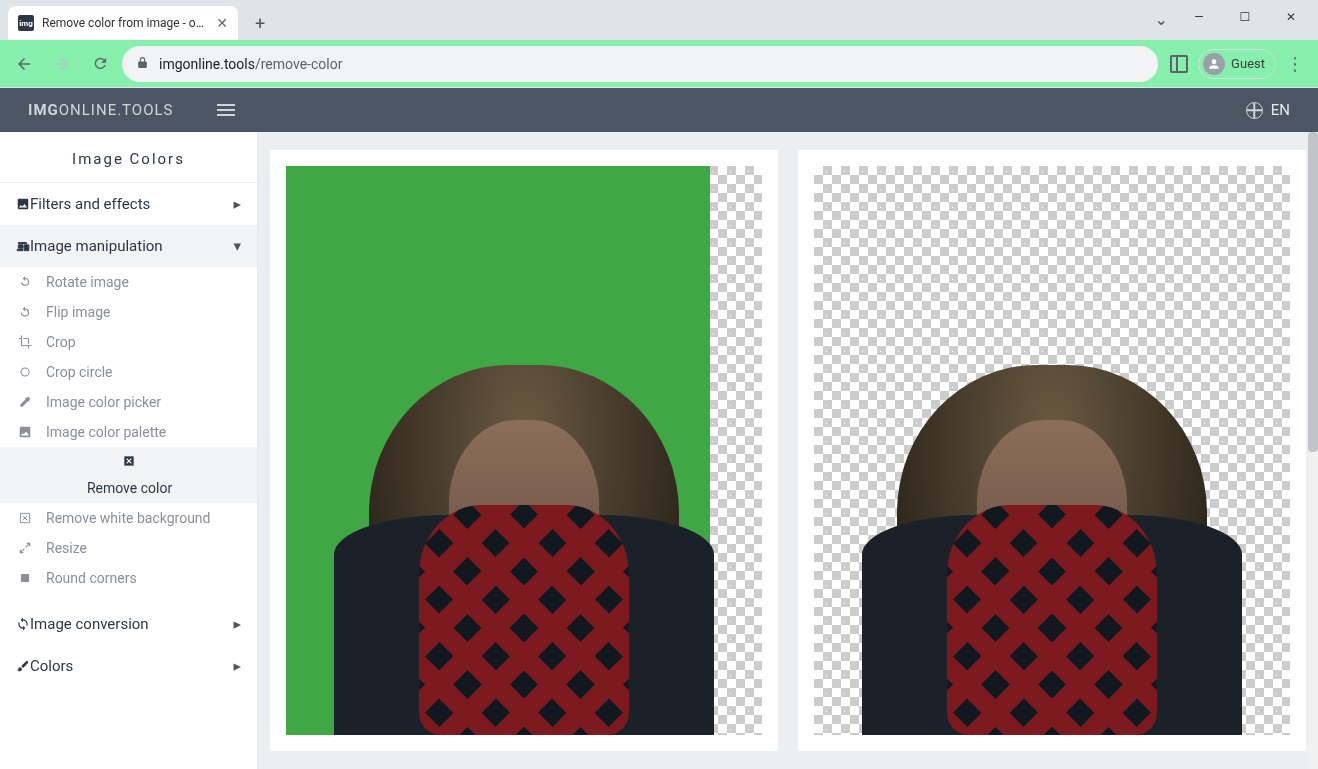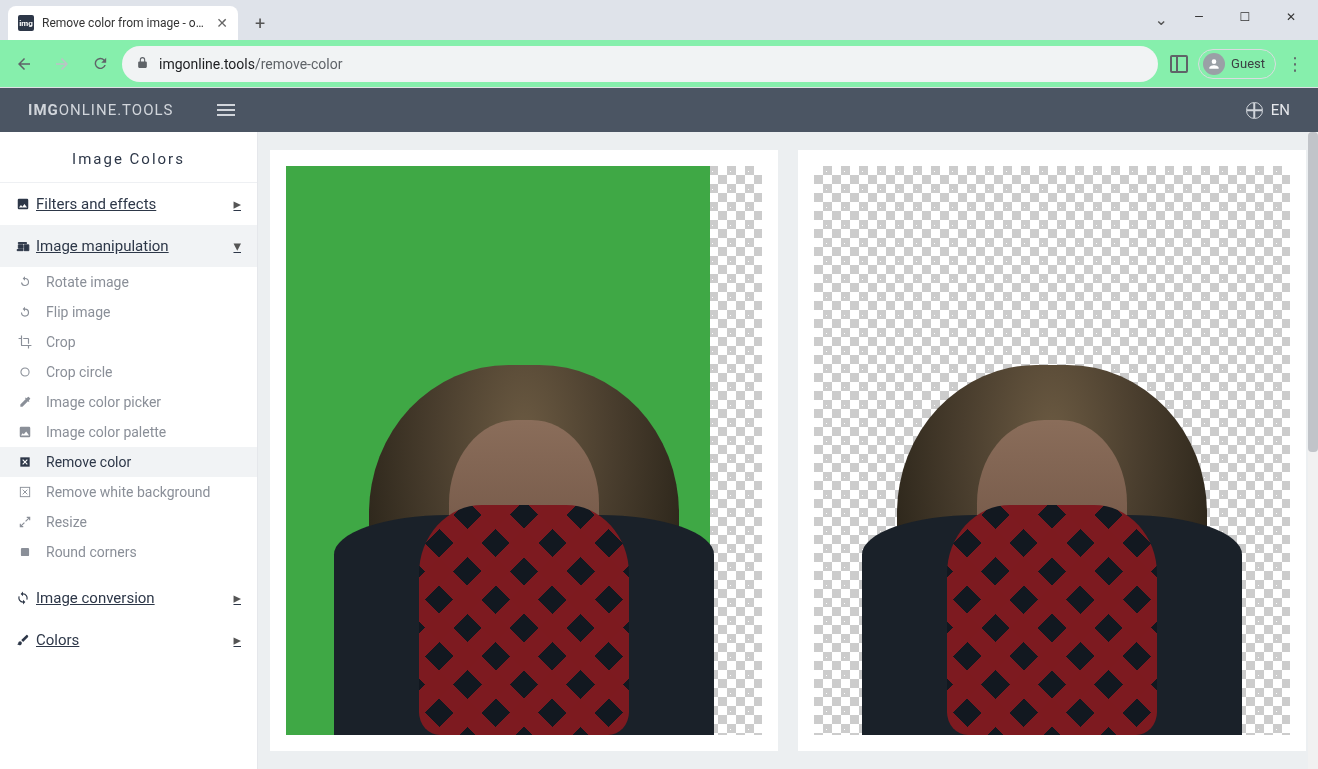--- a/index.html
+++ b/index.html
@@ -41,26 +41,26 @@
 .hamburger span { width:18px; height:2px; background:#d1d5db; }
 .lang { display:flex; align-items:center; gap:8px; font-size:15px; cursor:pointer;justify-content:flex-end; }
 .globe-icon { width: 17px; height:17px; border: 1.5px solid #d1d5db; border-radius:50%; position:relative; }
 .globe-icon::before { content:""; position:absolute; left:0; right:0; top:50%; height:1.5px; background:#d1d5db; transform:translateY(-50%);}
 .globe-icon::after { content:""; position:absolute; top:0; bottom:0; left:50%; width:1.5px; background:#d1d5db; transform:translateX(-50%);}
 
 
 .content { flex:1; display:flex; overflow:hidden; position: relative; }
 .sidebar { width: 258px; background:#fff; border-right:1px solid #e5e7eb; overflow-y:auto; }
 .sidebar-title { text-align:center; font-size:15px; color:#2d3748; letter-spacing: 2px; padding: 18px 0 14px; border-bottom: 1px solid #eef0f3; }
-.side-cat { display:flex; align-items:center; padding: 12px 16px; font-size:15px; color:#2d3748; cursor:pointer; gap: 6px; text-decoration: underline; }
+.side-cat { display:flex; align-items:center; padding: 12px 16px; font-size:15px; color:#2d3748; cursor:pointer; gap: 0; }
 .side-cat .label { flex:1; }
 .side-cat.expanded { background:#f1f3f5; }
 .side-cat .caret-r { color:#555; }
 .side-sub { display:flex; align-items:center; padding: 7px 16px 7px 18px; font-size: 14px; color: #8a8f98; cursor:pointer; gap: 12px; }
-.side-sub.active { background:#f1f3f5; color:#2d3748; }
+.side-sub.active { background:#f1f3f5; color:#2d3748;flex-direction:column; }
 .side-sub .sub-icon { width:16px; text-align:center; }
 .sub-icon svg { width: 14px; height: 14px; display: block; }
 
 .main-area { flex:1; background:#eceff1; overflow-y:auto; padding: 18px 12px; display:flex; gap: 20px; position: relative; }
 .img-card { flex:1; background:#fff; padding: 16px; display:flex; }
 .img-box { width:100%; position:relative; background-image:
   linear-gradient(45deg,#ccc 25%,transparent 25%),
   linear-gradient(-45deg,#ccc 25%,transparent 25%),
   linear-gradient(45deg,transparent 75%,#ccc 75%),
   linear-gradient(-45deg,transparent 75%,#ccc 75%);

